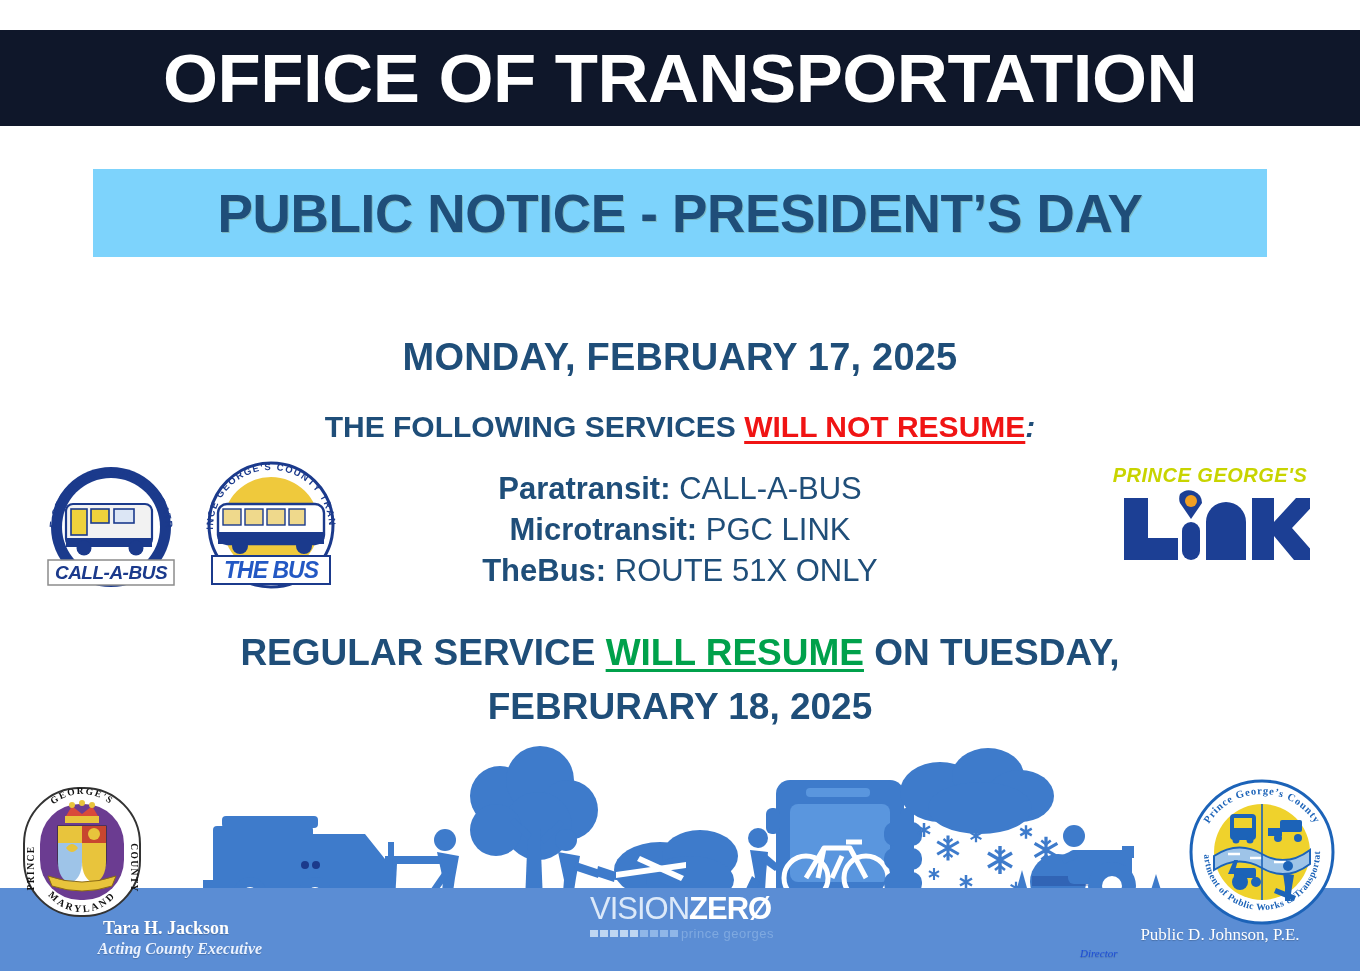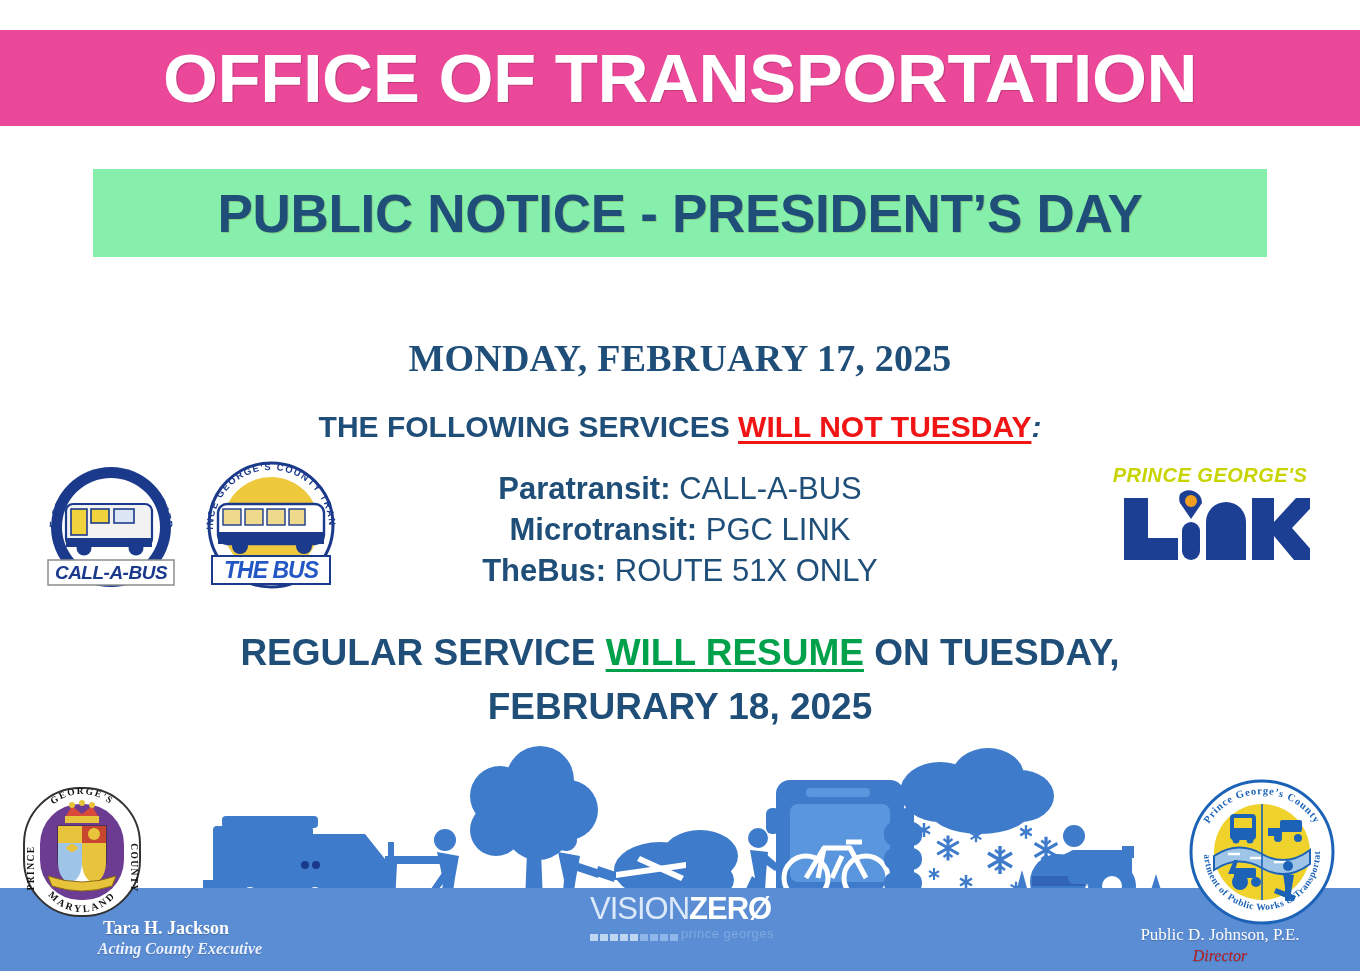--- a/index.html
+++ b/index.html
@@ -14,42 +14,42 @@
     position: relative;
     width: 1360px; height: 971px;
     background: #ffffff;
   }
 
   
   .header-bar {
     position: absolute;
     left: 0; top: 30px;
     width: 1360px; height: 96px;
-    background: #ec4899;
+    background: #0f172a;
     display: flex;
     align-items: center;
     justify-content: center;
   }
   .header-title {
     color: #ffffff;
     font-size: 68px;
     font-weight: bold;
     letter-spacing: -0.5px;
     line-height: 1;
     white-space: nowrap;
     transform: scaleX(1.04);
     text-shadow: 1px 1px 1px rgba(0,0,0,0.18);
   }
 
   
   .notice-banner {
     position: absolute;
     left: 93px; top: 169px;
     width: 1174px; height: 88px;
-    background: #86efac;
+    background: #7dd3fc;
     display: flex;
     align-items: center;
     justify-content: center;
   }
   .notice-banner-title {
     color: #1F4E79;
     font-size: 53px;
     font-weight: bold;
     letter-spacing: -0.3px;
     line-height: 1;
@@ -61,21 +61,20 @@
   .date-line {
     position: absolute;
     left: 0; top: 336px;
     width: 1360px;
     text-align: center;
     color: #1F4E79;
     font-size: 38px;
     font-weight: bold;
     letter-spacing: 0.2px;
     white-space: nowrap;
-    font-family: Liberation Serif, serif;
   }
   .services-line {
     position: absolute;
     left: 0; top: 410px;
     width: 1360px;
     text-align: center;
     color: #1F4E79;
     font-size: 30px;
     font-weight: bold;
     white-space: nowrap;
@@ -193,44 +192,44 @@
     text-align: center;
     color: #ffffff;
     font-family: "Liberation Serif", serif;
     font-size: 17px;
     text-shadow: 0 1px 1px rgba(0,0,0,0.22);
   }
   .dir-title {
     position: absolute;
     left: 1080px; top: 947px;
     width: 280px;
-    text-align: center;
-    color: #b91c1c;
+    text-align: left;
+    color: #1d4ed8;
     font-family: "Liberation Serif", serif;
-    font-size: 16px;
+    font-size: 11px;
     font-style: italic;
     text-shadow: 0 1px 1px rgba(0,0,0,0.2);
   }
 
   
   .visionzero {
     position: absolute;
     left: 590px; top: 893px;
     width: 200px; height: 52px;
   }
   .vz-row { display: flex; align-items: baseline; line-height: 1; }
   .vz-vision {
     color: #DCE9F9; font-size: 31px; font-weight: normal;
     letter-spacing: -1px;
   }
   .vz-zero {
     color: #ffffff; font-size: 31px; font-weight: bold;
     letter-spacing: -1px;
   }
-  .vz-sub-row { display: flex; align-items: flex-end; margin-top: 2px; }
+  .vz-sub-row { display: flex; align-items: center; margin-top: 2px; }
   .vz-bars { display: flex; gap: 2px; }
   .vz-bars i {
     display: block; width: 8px; height: 7px;
     background: #BFD6F2;
   }
   .vz-bars i:nth-child(n+6) { background: #8FB6E8; }
   .vz-sub {
     color: #7FA9E0; font-size: 13px; margin-left: 3px;
     letter-spacing: 0.5px;
   }
@@ -244,21 +243,21 @@
     <div class="header-title">OFFICE OF TRANSPORTATION</div>
   </div>
 
   <div class="notice-banner">
     <div class="notice-banner-title">PUBLIC NOTICE - PRESIDENT’S DAY</div>
   </div>
 
   <div class="date-line">MONDAY, FEBRUARY 17, 2025</div>
 
   <div class="services-line">
-    <span>THE FOLLOWING SERVICES </span><span class="not-operate">WILL NOT TUESDAY</span><span class="colon">:</span>
+    <span>THE FOLLOWING SERVICES </span><span class="not-operate">WILL NOT RESUME</span><span class="colon">:</span>
   </div>
 
   <div class="services-list">
     <div>
       <span class="svc-label">Paratransit:</span><span class="svc-value"> CALL-A-BUS</span>
     </div>
     <div>
       <span class="svc-label">Microtransit:</span><span class="svc-value"> PGC LINK</span>
     </div>
     <div>

